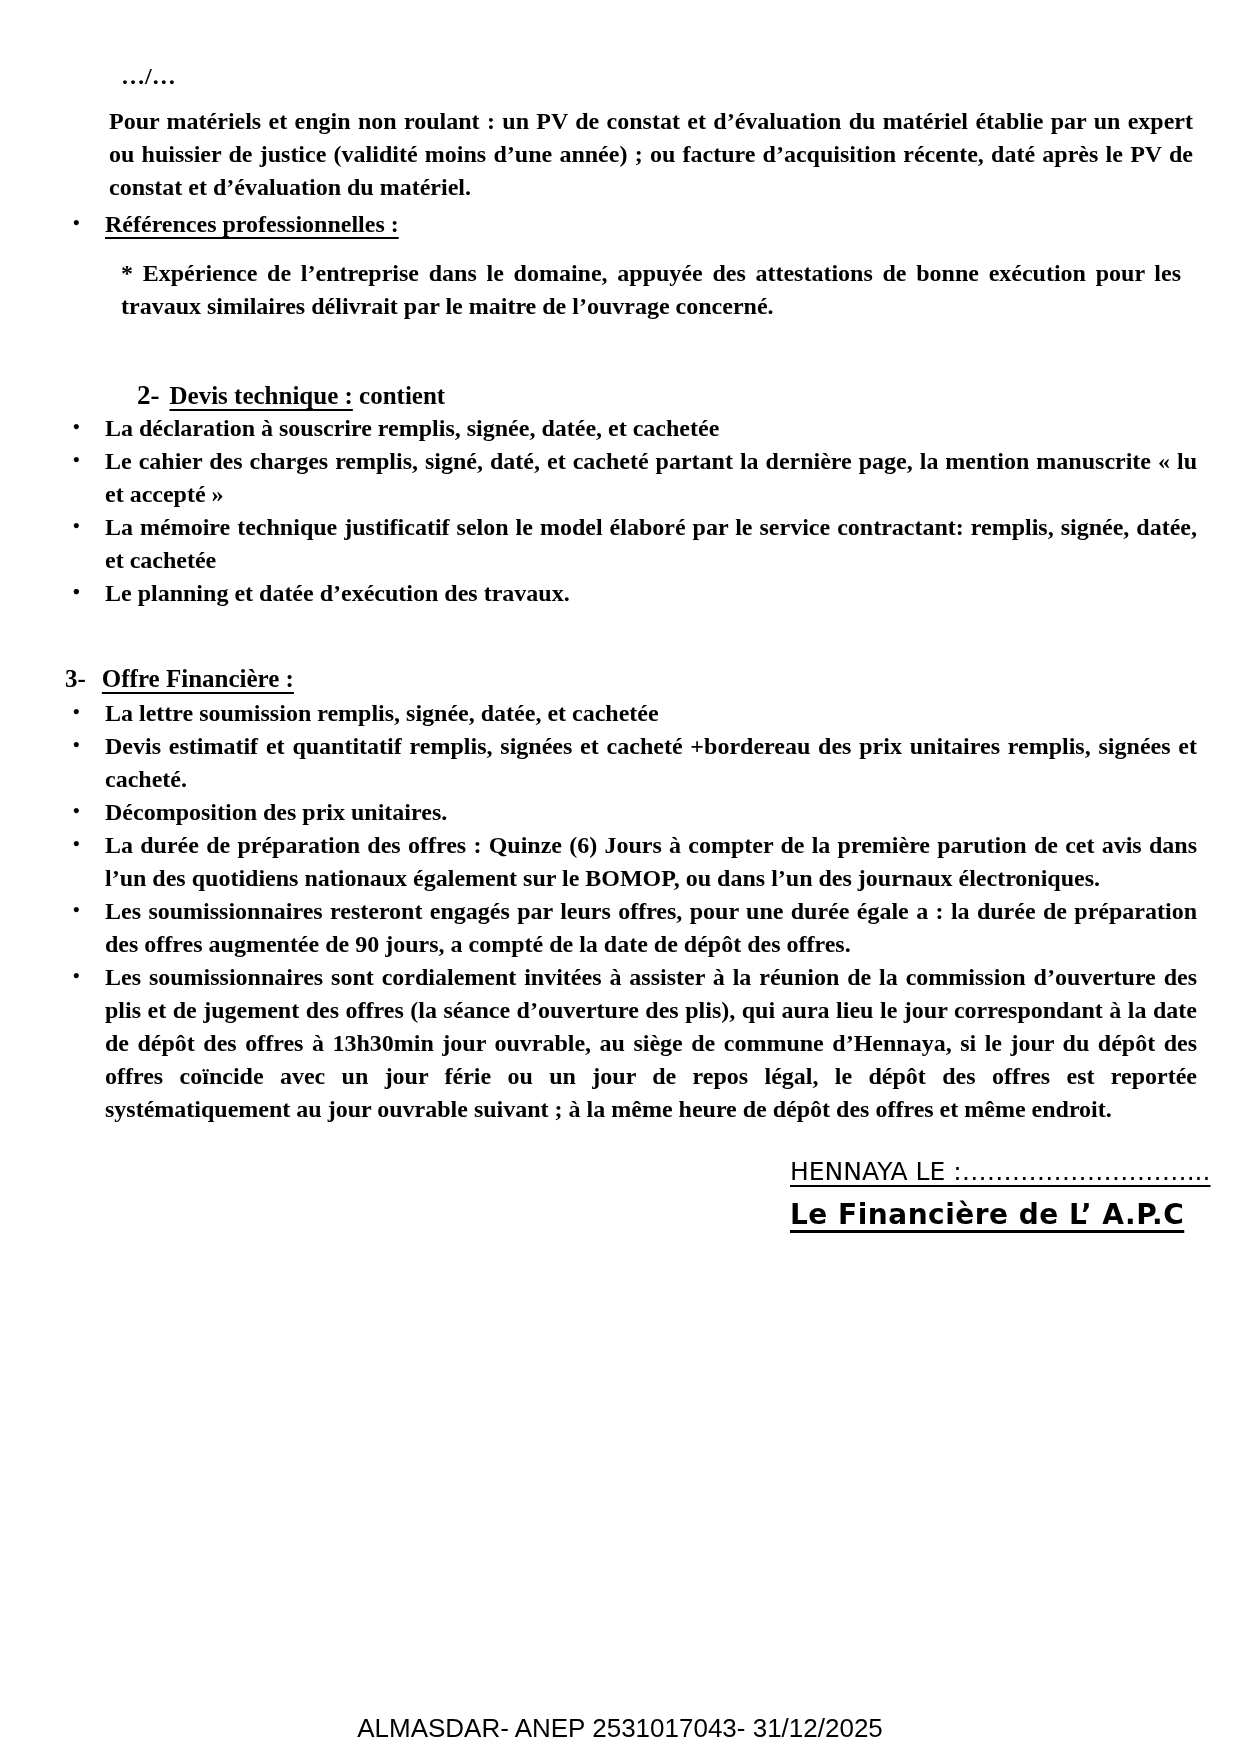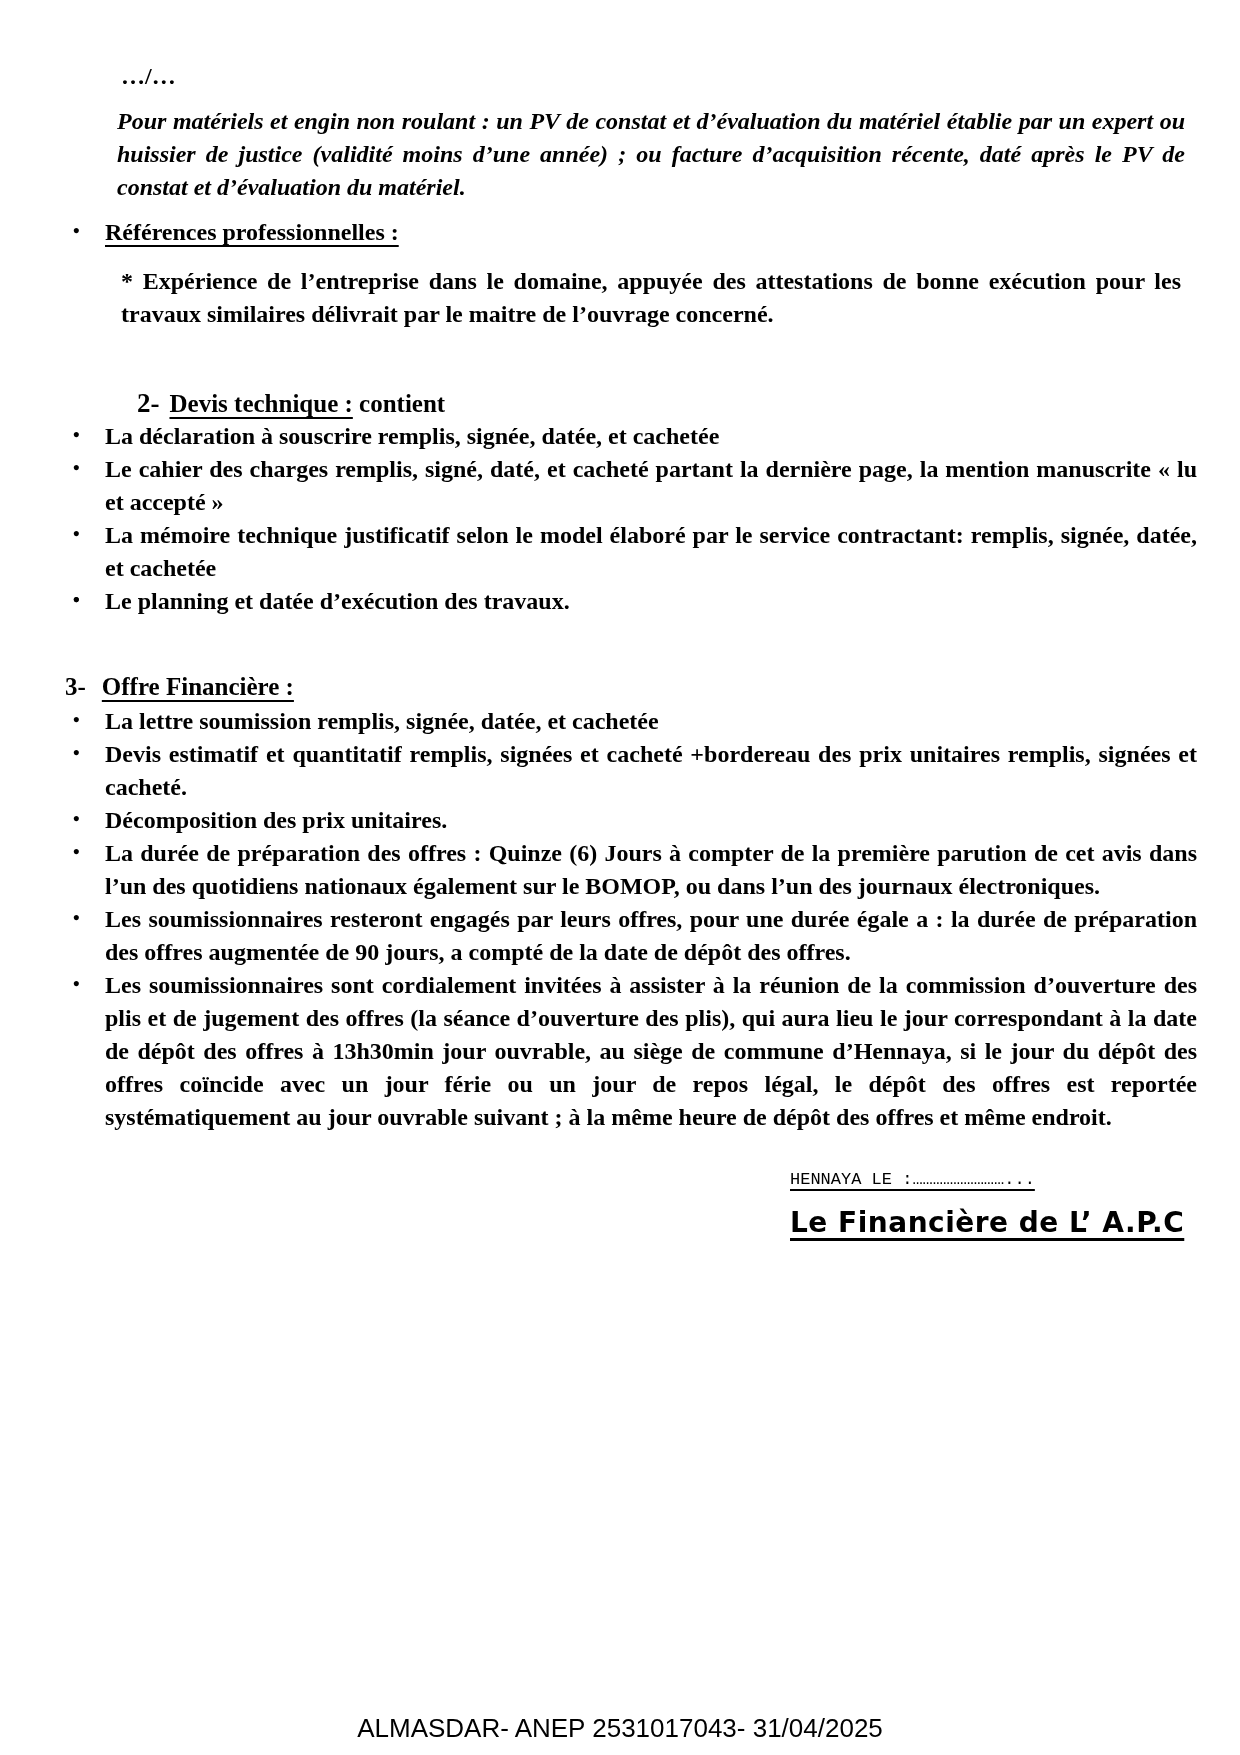--- a/index.html
+++ b/index.html
@@ -15,23 +15,22 @@
     font-weight: 700;
     font-size: 24px;
     line-height: 33px;
     color: #000000;
     overflow: hidden;
   }
   .continuation {
     margin: 0 0 12px 16px;
   }
   p.para {
-    margin: 12px;
+    margin: 4px;
     text-align: justify;
-    font-style: italic;
   }
   ul.blist {
     list-style: none;
     margin: 0;
     padding: 0;
   }
   li.bullet {
     position: relative;
     text-align: justify;
     margin: 0;
@@ -61,27 +60,26 @@
     margin: 52px 0 2px -40px;
     font-size: 25px;
   }
   .h3 .num { margin-right: 16px; }
   .sig-block {
     margin: 26px 0 0 685px;
     font-family: "DejaVu Sans", sans-serif;
     white-space: nowrap;
   }
   .sig-place {
-    font-size: 17px;
+    font-size: 25px;
     line-height: 40px;
     font-weight: 500;
     text-decoration: underline;
     text-decoration-thickness: 2px;
     text-underline-offset: 5px;
-    font-family: Liberation Mono, monospace;
   }
   .sig-title {
     font-size: 28px;
     line-height: 46px;
     font-weight: 700;
     letter-spacing: 0.5px;
     text-decoration: underline;
     text-decoration-thickness: 2.5px;
     text-underline-offset: 6px;
   }
@@ -166,15 +164,15 @@
       <span class="dot">•</span>
       <span>Les soumissionnaires sont cordialement invitées à assister à la réunion de la commission d’ouverture des plis et de jugement des offres (la séance d’ouverture des plis), qui aura lieu le jour correspondant à la date  de dépôt des offres à 13h30min jour ouvrable, au siège de commune d’Hennaya, si le jour du dépôt des offres coïncide avec un jour férie ou un jour de repos légal, le dépôt des offres est reportée systématiquement au jour ouvrable suivant ; à la même heure de dépôt des offres et même endroit.</span>
     </li>
   </ul>
 
   <div class="sig-block">
     <div class="sig-place">HENNAYA LE :………………………...</div>
     <div class="sig-title">Le Financière de L’ A.P.C</div>
   </div>
 
-  <div class="footer">ALMASDAR- ANEP 2531017043- 31/04/2025</div>
+  <div class="footer">ALMASDAR- ANEP 2531017043- 31/12/2025</div>
 
 </div>
 
 </body></html>

